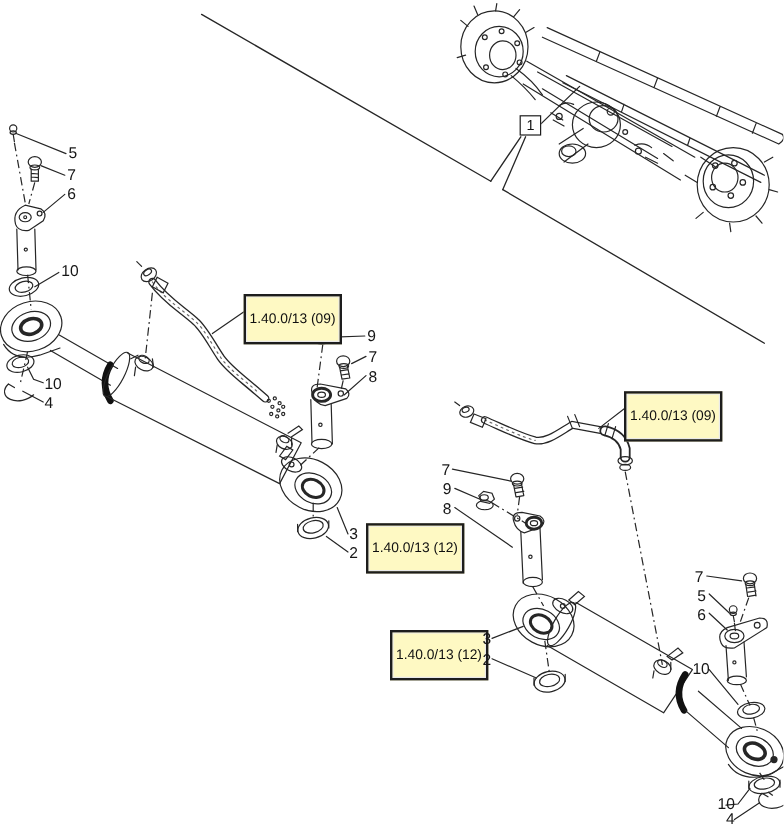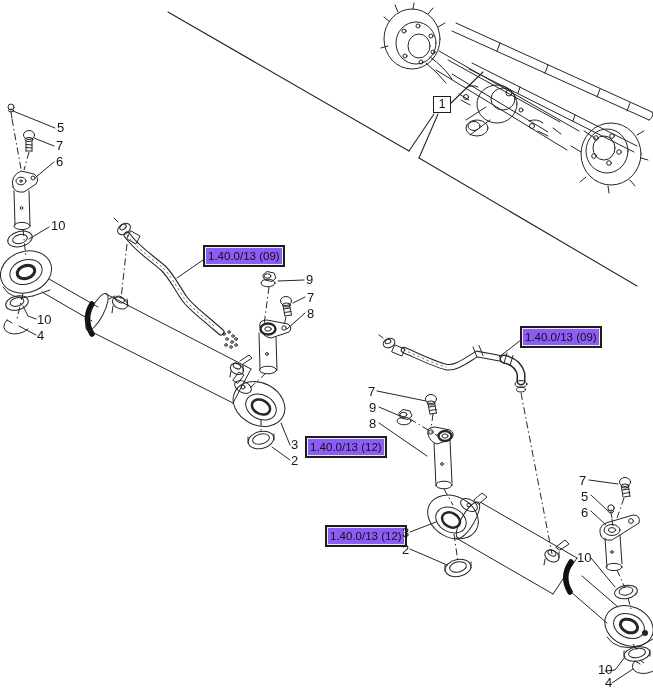--- a/index.html
+++ b/index.html
@@ -1,23 +1,23 @@
 <!DOCTYPE html>
 <html><head>
 <meta charset="utf-8">
 <style>
   html,body{margin:0;padding:0;background:#ffffff;}
   .stage{position:relative;width:653px;height:692px;background:#ffffff;overflow:hidden;
          font-family:"Liberation Sans",sans-serif;}
   .stage svg{position:absolute;left:0;top:0;}
   .callout{position:absolute;font-size:13px;line-height:13px;color:#161616;
            font-family:"Liberation Sans",sans-serif;white-space:nowrap;cursor:pointer;}
-  .refbox{position:absolute;background:#8b5cf6;border:2px solid #1d1d1d;
+  .refbox{position:absolute;background:#fef9c3;border:2px solid #1d1d1d;
           box-shadow:inset 0 0 0 1px #e9e9e9;
-          font-size:11.5px;line-height:12px;color:#101010;padding:3px 3px;
+          font-size:11.5px;line-height:12px;color:#101010;padding:13px 3px;
           white-space:nowrap;cursor:pointer;}
   .numbox{position:absolute;width:16px;height:15px;background:#ffffff;border:1.5px solid #1d1d1d;
           font-size:12px;line-height:15px;text-align:center;color:#101010;cursor:pointer;}
 </style>
 </head>
 <body>
 
 <div class="stage">
 
 <svg width="653" height="692" viewBox="0 0 653 692">

